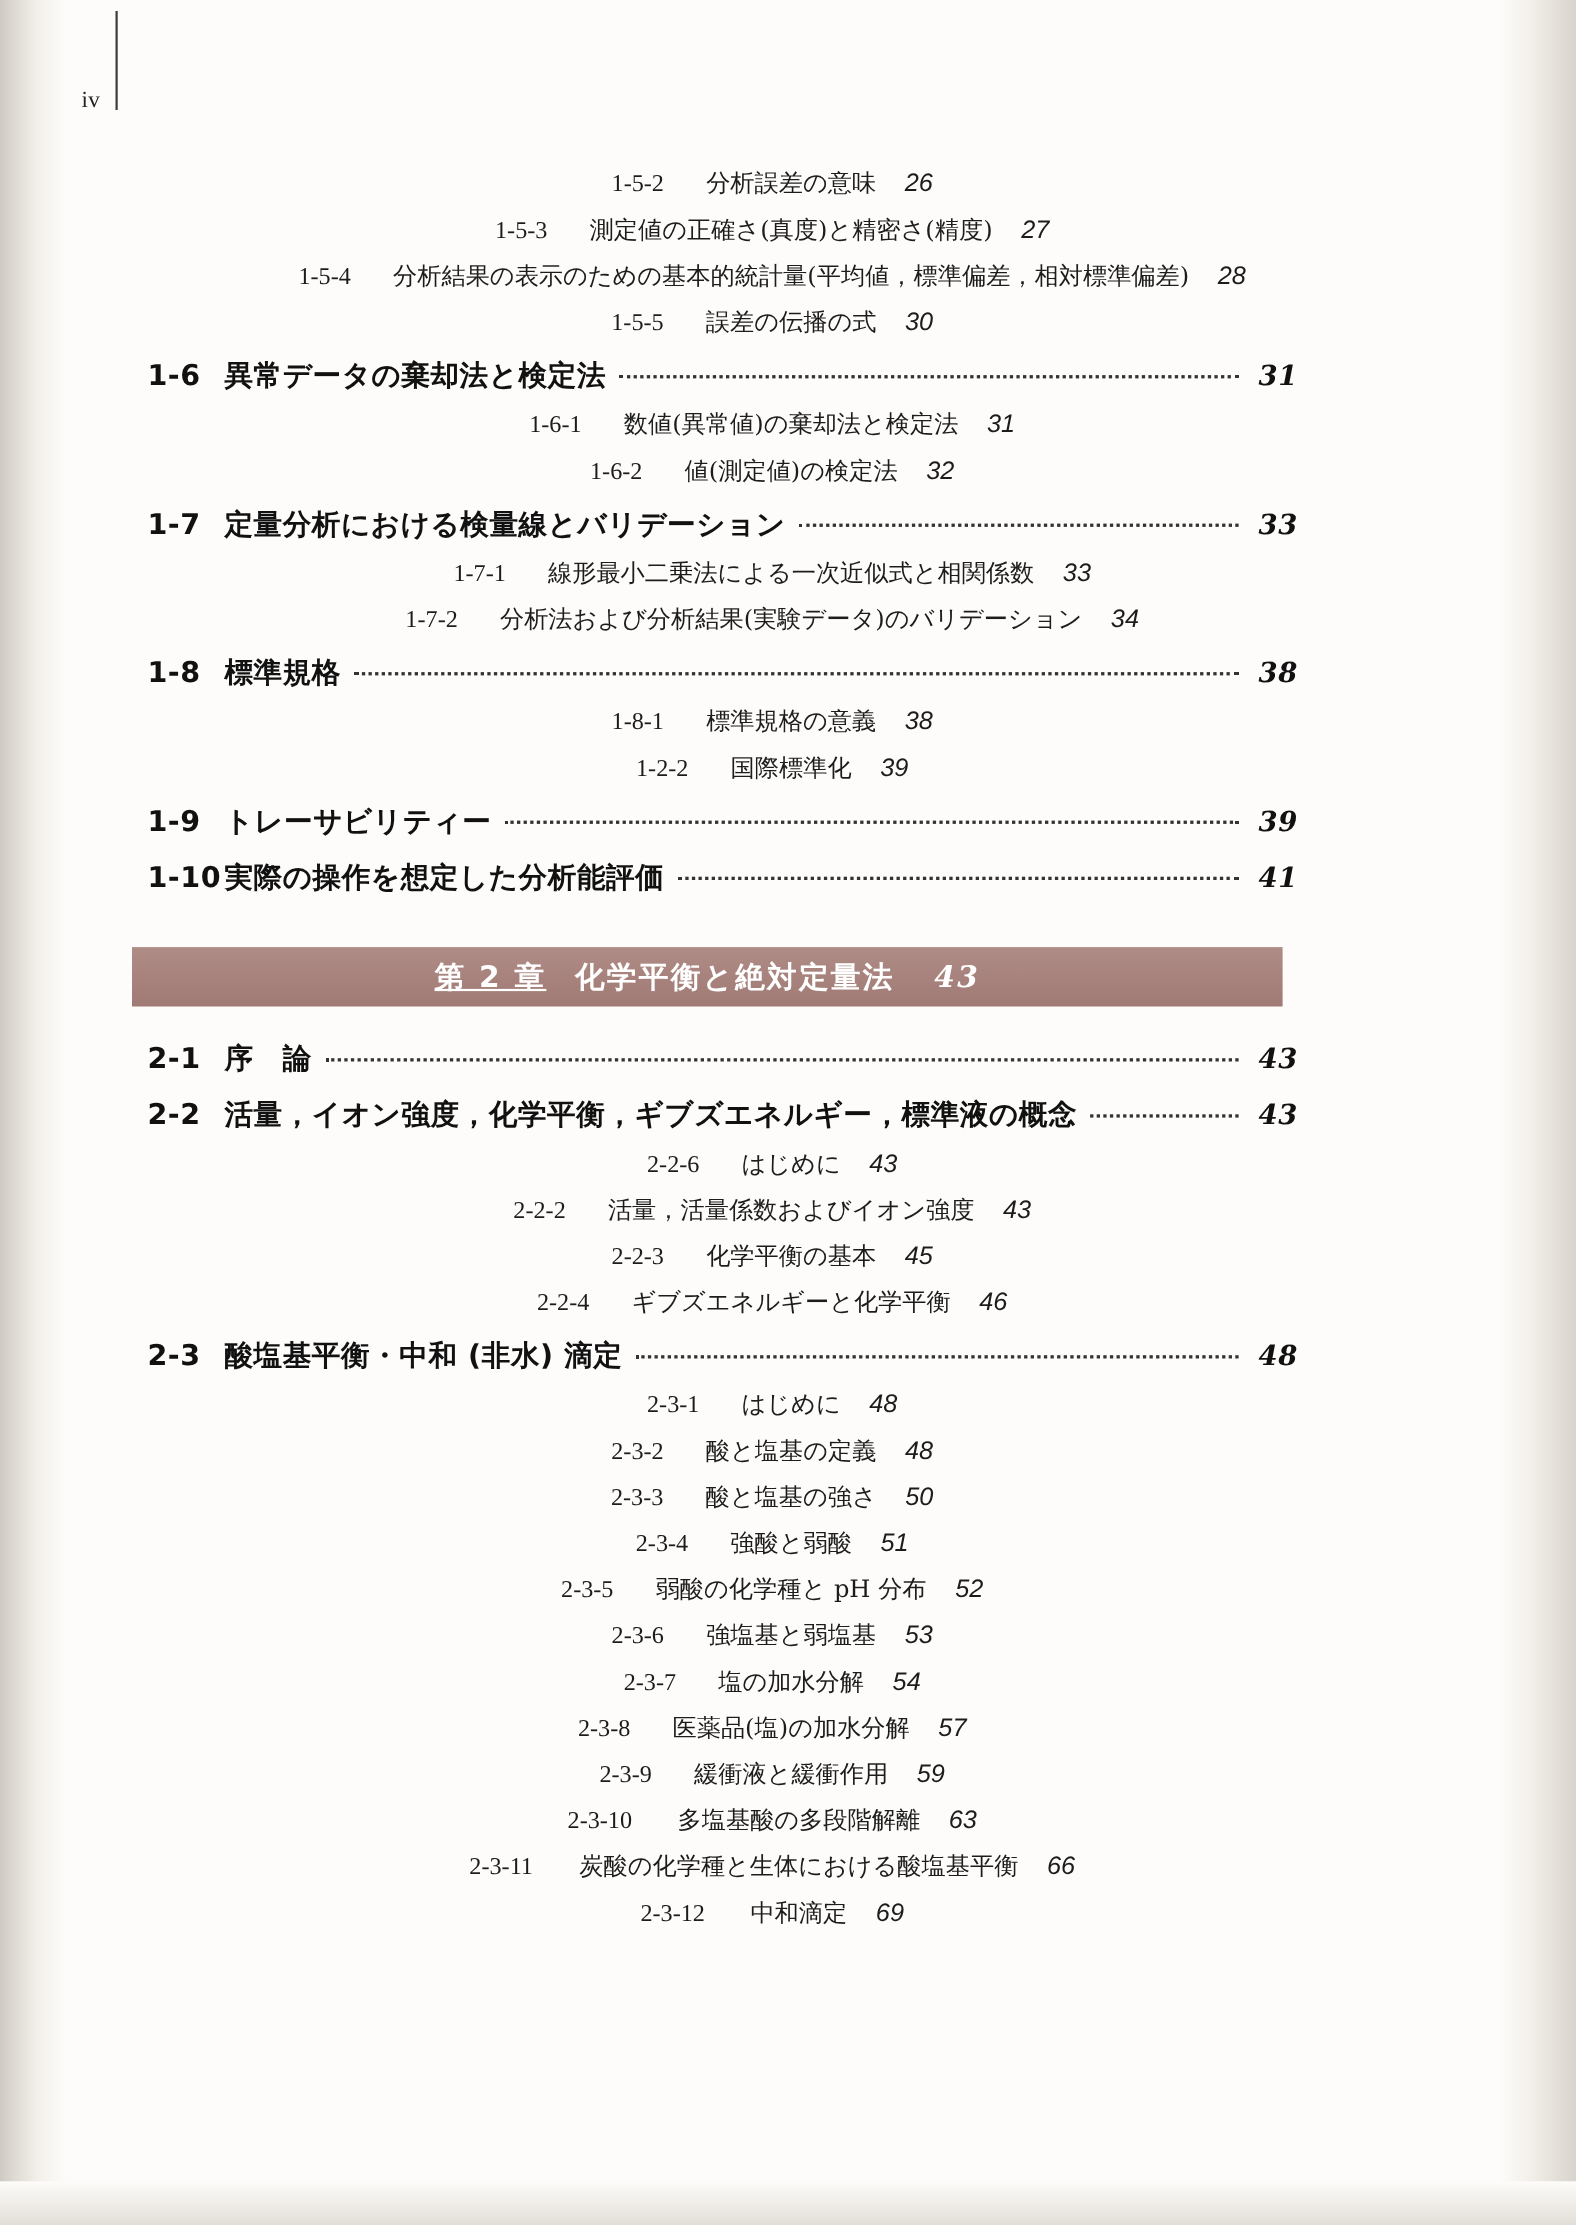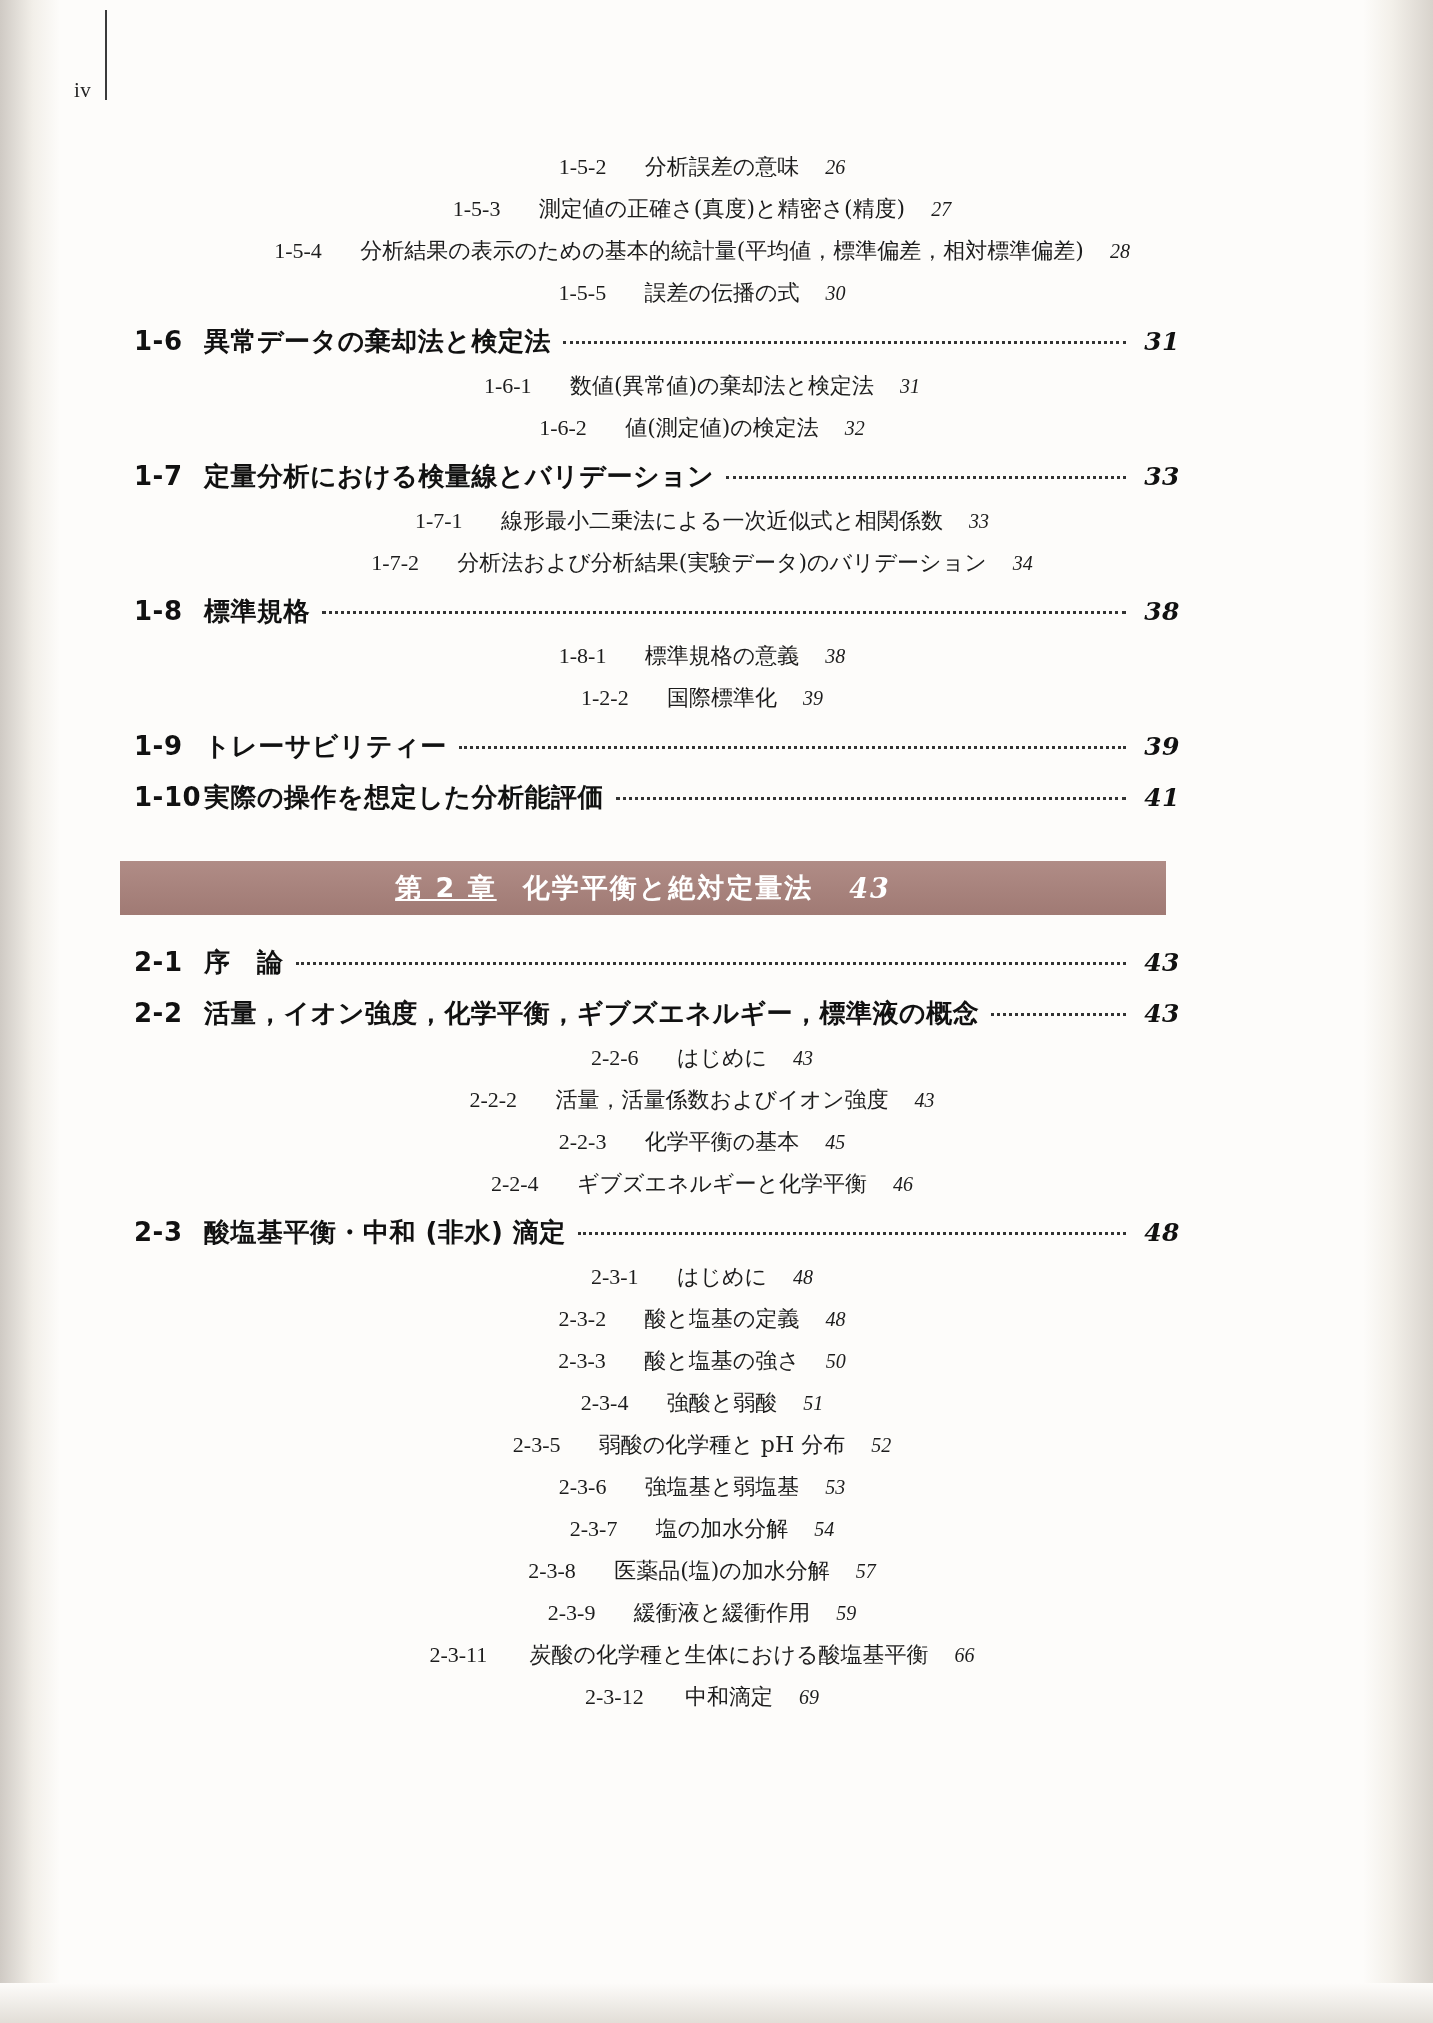--- a/index.html
+++ b/index.html
@@ -128,22 +128,22 @@
   }
   .lvl2 .num.wide {
     width: 100px;
   }
   .lvl2 .title {
     flex: 0 1 auto;
   }
   .lvl2 .page-no {
     flex: 0 0 auto;
     font-style: italic;
-    font-family: Liberation Serif, serif;
-    font-size: 20px;
+    font-family: Liberation Sans, sans-serif;
+    font-size: 23px;
     margin-left: 26px;
   }
 
   
   .chapter-banner {
     margin: 46px 0 30px 0;
     background: #a9847e;
     background: linear-gradient(to bottom, #b08c86 0%, #a07a74 100%);
     height: 54px;
     display: flex;
@@ -344,20 +344,25 @@
           <span class="num">2-3-8</span>
           <span class="title">医薬品(塩)の加水分解</span>
           <span class="page-no">57</span>
         </div>
         <div class="row lvl2">
           <span class="num">2-3-9</span>
           <span class="title">緩衝液と緩衝作用</span>
           <span class="page-no">59</span>
         </div>
         <div class="row lvl2">
+          <span class="num wide">2-3-10</span>
+          <span class="title">多塩基酸の多段階解離</span>
+          <span class="page-no">63</span>
+        </div>
+        <div class="row lvl2">
           <span class="num wide">2-3-11</span>
           <span class="title">炭酸の化学種と生体における酸塩基平衡</span>
           <span class="page-no">66</span>
         </div>
         <div class="row lvl2">
           <span class="num wide">2-3-12</span>
           <span class="title">中和滴定</span>
           <span class="page-no">69</span>
         </div>
       </div>

